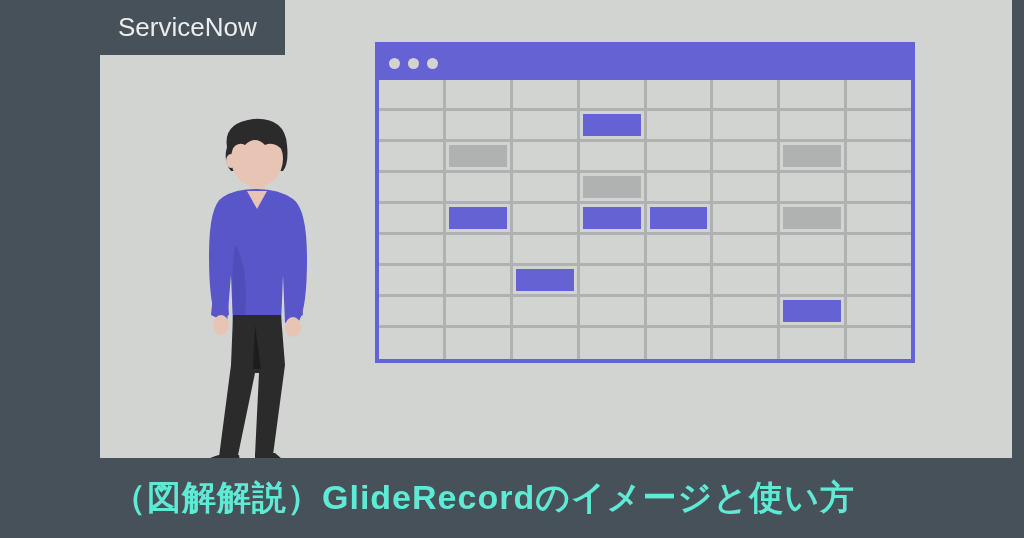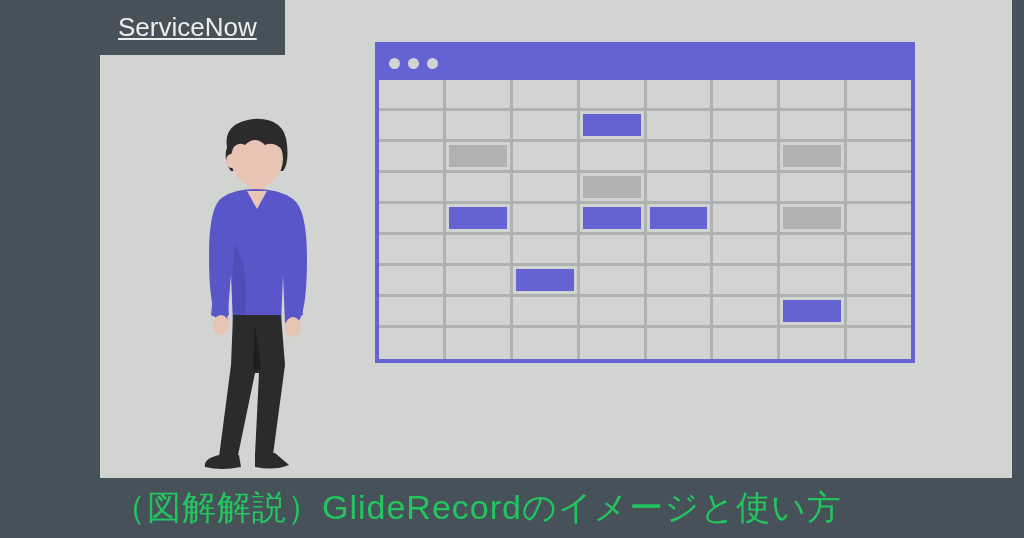--- a/index.html
+++ b/index.html
@@ -32,35 +32,35 @@
       background: #475159;
     }
     .tag {
       position: absolute;
       left: 100px;
       top: 0;
       background: #475159;
       color: #eceded;
       font-size: 26px;
       padding: 12px 28px 12px 18px;
-      text-decoration: underline;
     }
     .title-bar {
       position: absolute;
       left: 100px;
       right: 12px;
       bottom: 0;
-      height: 60px;
-      background: #475159;
-      color: #22c55e;
+      height: 80px;
+      background: #475159;
+      color: #5eead4;
       font-size: 34px;
       display: flex;
       align-items: center;
       padding-left: 12px;
       letter-spacing: 1px;
+      font-weight: bold;
     }
     
     .window {
       position: absolute;
       left: 375px;
       top: 42px;
       width: 540px;
       border: 4px solid #6562d4;
     }
     .window-header {

